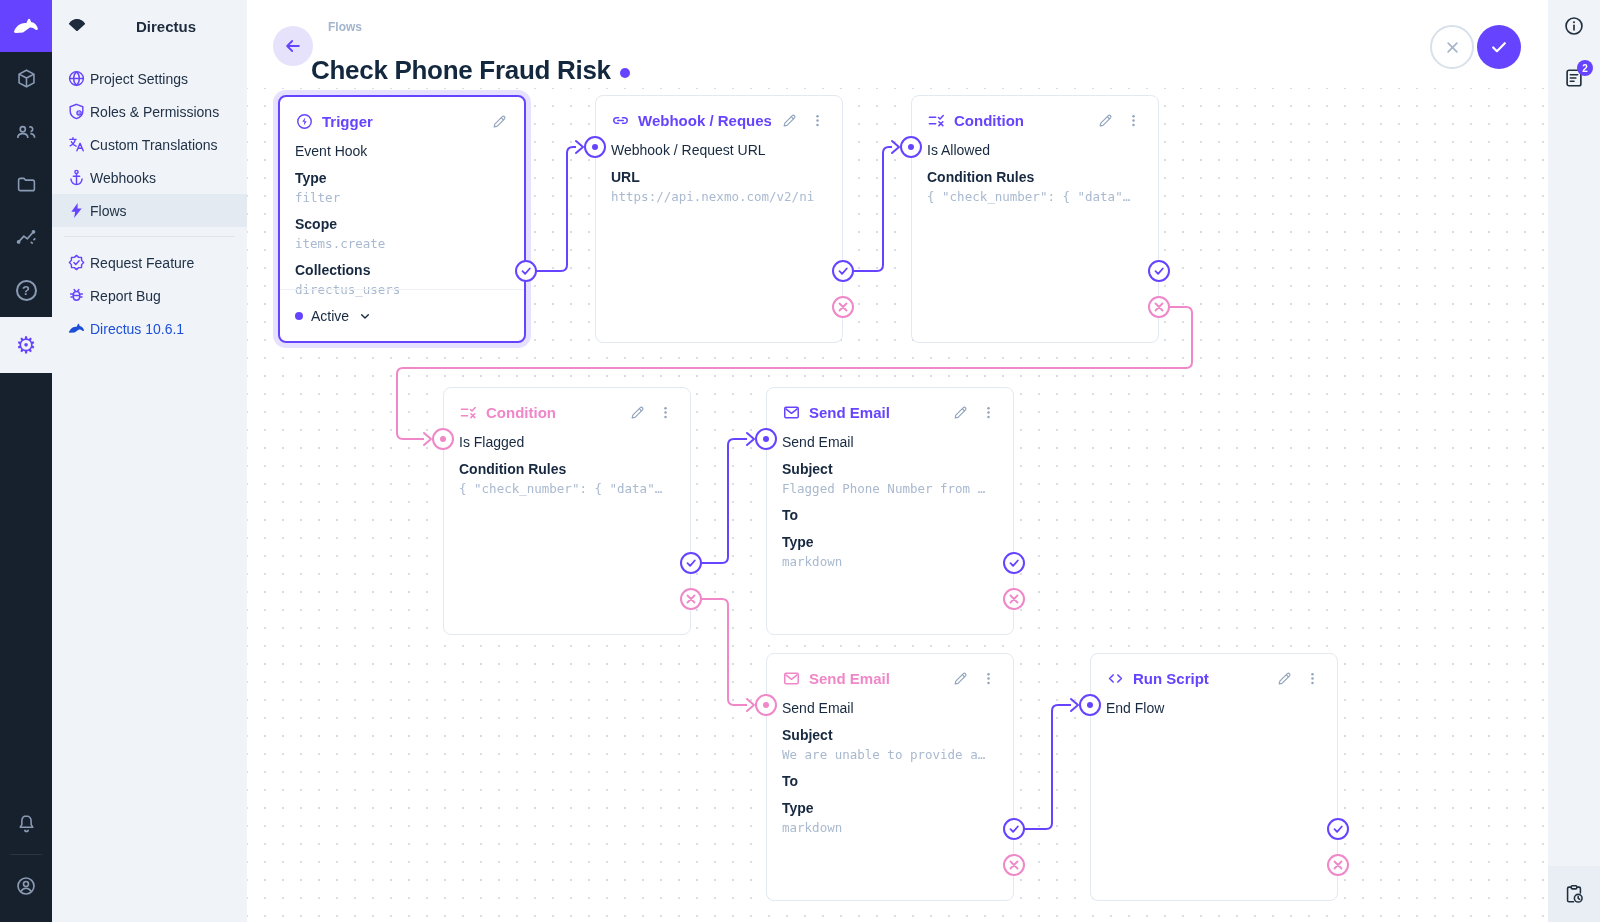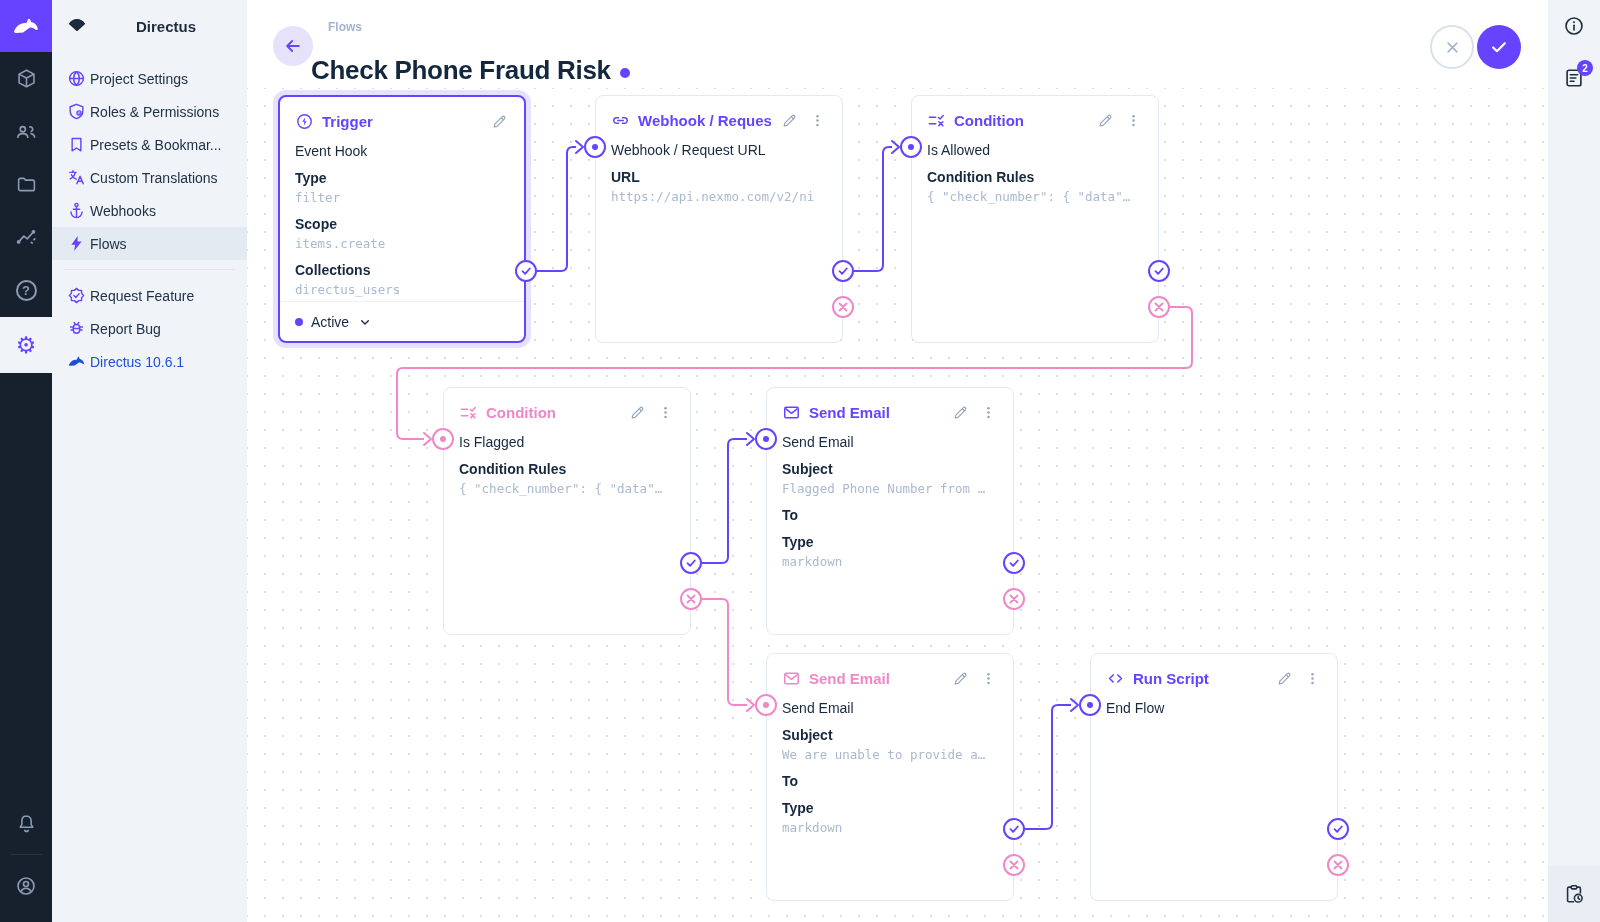--- a/index.html
+++ b/index.html
@@ -60,21 +60,21 @@
   .card-head { display:flex; align-items:center; gap:8px; margin-bottom:9px; height:22px; }
   .n-icon { width:19px; height:19px; display:flex; align-items:center; justify-content:center; flex:none; }
   .card-title { font-size:15px; font-weight:700; flex:1; white-space:nowrap; overflow:hidden; }
   .accent-purple { color:#6644FF; }
   .accent-pink { color:#EF87C8; }
   .head-act { width:20px; height:20px; display:flex; align-items:center; justify-content:center; color:#93A5BC; cursor:pointer; flex:none; }
   .op-name { font-size:14px; color:#172940; line-height:20px; margin-bottom:7px; }
   .field { margin-bottom:7px; }
   .flabel { font-size:14px; font-weight:700; color:#172940; line-height:20px; }
   .fvalue { font-family:"DejaVu Sans Mono","Liberation Mono",monospace; font-size:12.5px; color:#A9B9CF; line-height:19px; white-space:nowrap; overflow:hidden; }
-  .trigger-footer { position:absolute; left:0; right:0; bottom:0; height:40px; border-top:1px solid #EDF1F6; display:flex; align-items:center; gap:8px; padding:0 15px; cursor:pointer; }
+  .trigger-footer { position:absolute; left:0; right:0; bottom:0; height:52px; border-top:1px solid #EDF1F6; display:flex; align-items:center; gap:8px; padding:0 15px; cursor:pointer; }
   .status-dot { width:8px; height:8px; border-radius:50%; background:#6644FF; }
   .status-label { font-size:14px; font-weight:500; color:#172940; }
 
   .conn { position:absolute; width:22px; height:22px; background:#fff; border-radius:50%; display:flex; align-items:center; justify-content:center; z-index:3; cursor:pointer; }
   .conn.c-purple { border:2px solid #6644FF; color:#6644FF; }
   .conn.c-pink { border:2px solid #EF87C8; color:#EF87C8; }
   .conn.input { left:-11px; top:41px; }
   .conn.resolve { right:-11px; top:165px; }
   .conn.reject { right:-11px; top:201px; }
   .conn .dot { width:6px; height:6px; border-radius:50%; background:currentColor; }
@@ -165,28 +165,20 @@
     </div>
     <div class="sb-item">
       <span class="sb-ic">
           <svg width="19" height="19" viewBox="0 0 24 24" fill="none" stroke="currentColor" stroke-width="1.8">
             <path d="M12,3 L20,6 V11.5 C20,16.2 16.8,19.6 12,21 C7.2,19.6 4,16.2 4,11.5 V6 Z"></path>
             <circle cx="15.2" cy="13.8" r="2.6" fill="#F0F4F9"></circle>
             <path d="M15.2,12.8 v1.2 h1" stroke-width="1.4"></path>
           </svg>
         </span>
       <span class="sb-label">Roles &amp; Permissions</span>
-    </div>
-    <div class="sb-item">
-      <span class="sb-ic">
-          <svg width="19" height="19" viewBox="0 0 24 24" fill="none" stroke="currentColor" stroke-width="1.8" stroke-linejoin="round">
-            <path d="M6.5,4.5 h11 v15.5 l-5.5,-3.6 l-5.5,3.6 Z"></path>
-          </svg>
-        </span>
-      <span class="sb-label">Presets &amp; Bookmar...</span>
     </div>
     <div class="sb-item">
       <span class="sb-ic">
           <svg width="19" height="19" viewBox="0 0 24 24" fill="none" stroke="currentColor" stroke-width="1.8" stroke-linecap="round" stroke-linejoin="round">
             <path d="M3.5,5.5 h8 M7.5,3.5 v2 M10.5,5.5 c-0.8,3.6 -3.2,6.6 -6.5,8.2 M5.5,8.5 c1.2,2.6 3.4,4.6 6,5.6"></path>
             <path d="M12.5,20 l4,-9.5 l4,9.5 M14,16.8 h5"></path>
           </svg>
         </span>
       <span class="sb-label">Custom Translations</span>
     </div>

